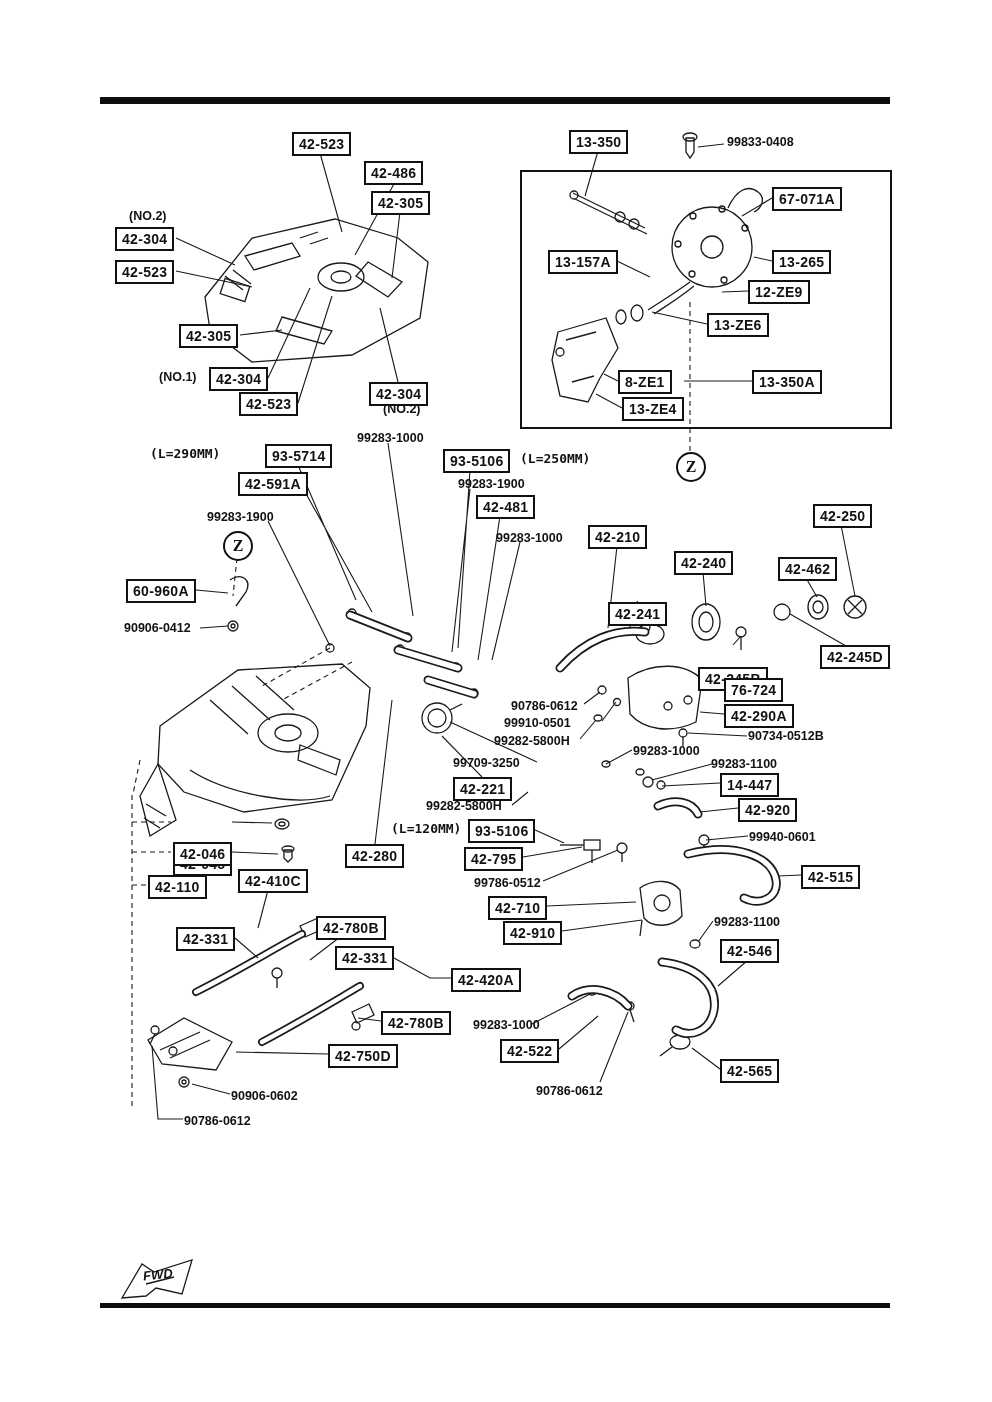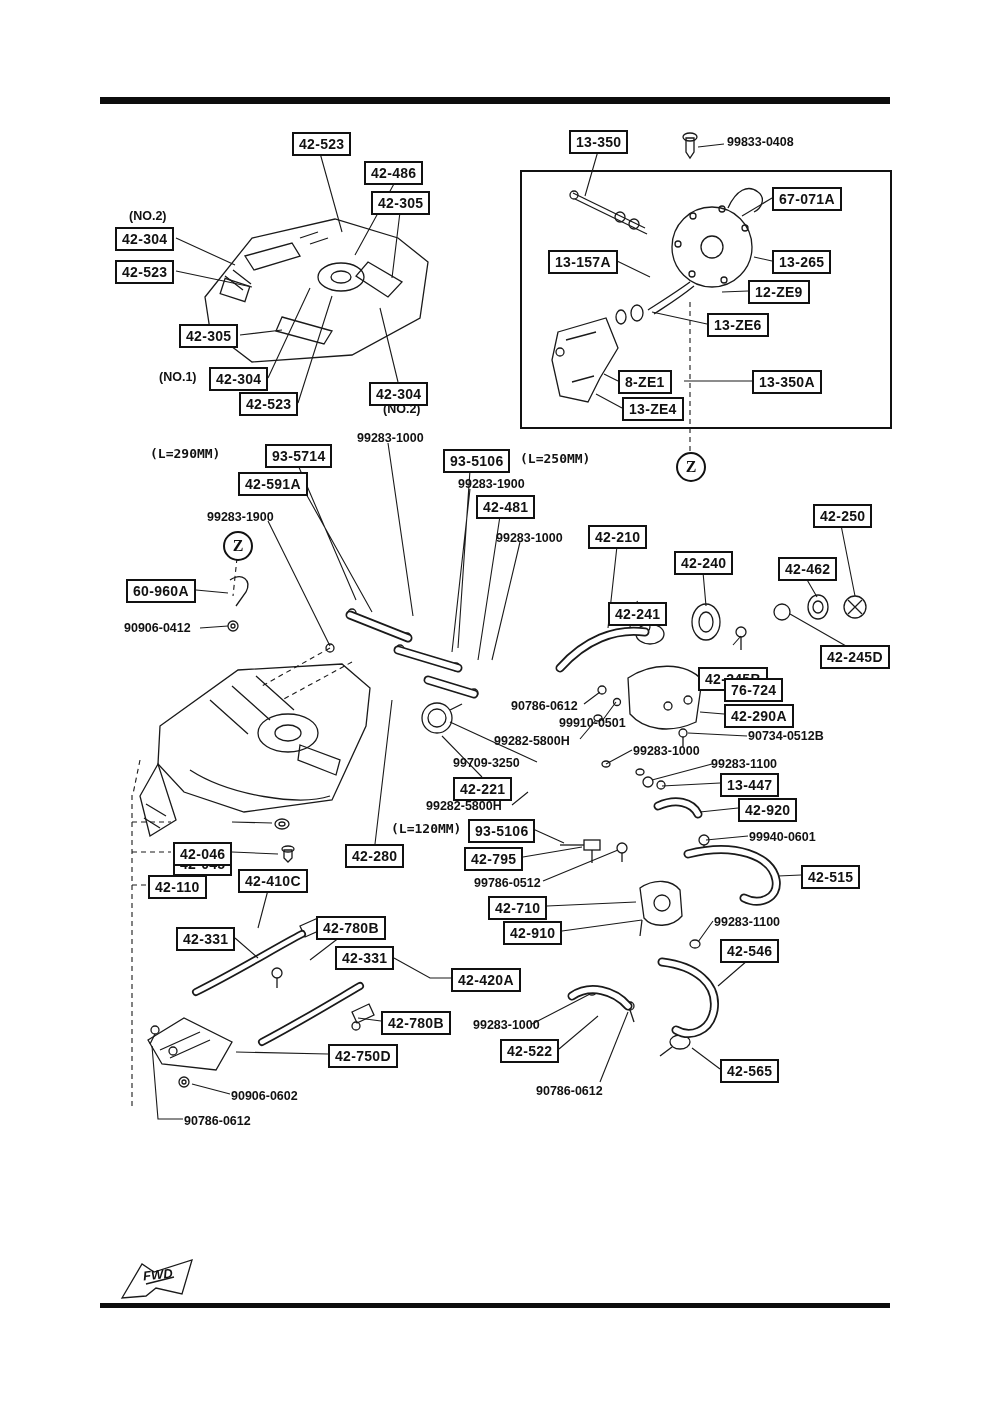--- a/index.html
+++ b/index.html
@@ -206,21 +206,21 @@
   <div class="bx" style="left:588px;top:525px">42-210</div>
   <div class="bx" style="left:813px;top:504px">42-250</div>
   <div class="bx" style="left:674px;top:551px">42-240</div>
   <div class="bx" style="left:778px;top:557px">42-462</div>
   <div class="bx" style="left:608px;top:602px">42-241</div>
   <div class="bx" style="left:126px;top:579px">60-960A</div>
   <div class="bx" style="left:698px;top:667px">42-245B</div>
   <div class="bx" style="left:820px;top:645px">42-245D</div>
   <div class="bx" style="left:724px;top:678px">76-724</div>
   <div class="bx" style="left:724px;top:704px">42-290A</div>
-  <div class="bx" style="left:720px;top:773px">13-447</div>
+  <div class="bx" style="left:720px;top:773px">14-447</div>
   <div class="bx" style="left:453px;top:777px">42-221</div>
   <div class="bx" style="left:738px;top:798px">42-920</div>
   <div class="bx" style="left:468px;top:819px">93-5106</div>
   <div class="bx" style="left:173px;top:852px">42-045</div>
   <div class="bx" style="left:173px;top:842px">42-046</div>
   <div class="bx" style="left:345px;top:844px">42-280</div>
   <div class="bx" style="left:464px;top:847px">42-795</div>
   <div class="bx" style="left:801px;top:865px">42-515</div>
   <div class="bx" style="left:148px;top:875px">42-110</div>
   <div class="bx" style="left:238px;top:869px">42-410C</div>
@@ -241,21 +241,21 @@
   <div class="tx" style="left:383px;top:402px">(NO.2)</div>
   <div class="tx" style="left:727px;top:135px">99833-0408</div>
   <div class="tx" style="left:357px;top:431px">99283-1000</div>
   <div class="tx mono" style="left:150px;top:446px">(L=290MM)</div>
   <div class="tx mono" style="left:520px;top:451px">(L=250MM)</div>
   <div class="tx" style="left:458px;top:477px">99283-1900</div>
   <div class="tx" style="left:207px;top:510px">99283-1900</div>
   <div class="tx" style="left:496px;top:531px">99283-1000</div>
   <div class="tx" style="left:124px;top:621px">90906-0412</div>
   <div class="tx" style="left:511px;top:699px">90786-0612</div>
-  <div class="tx" style="left:559px;top:716px">99910-0501</div>
+  <div class="tx" style="left:504px;top:716px">99910-0501</div>
   <div class="tx" style="left:748px;top:729px">90734-0512B</div>
   <div class="tx" style="left:494px;top:734px">99282-5800H</div>
   <div class="tx" style="left:633px;top:744px">99283-1000</div>
   <div class="tx" style="left:711px;top:757px">99283-1100</div>
   <div class="tx" style="left:453px;top:756px">99709-3250</div>
   <div class="tx" style="left:426px;top:799px">99282-5800H</div>
   <div class="tx mono" style="left:391px;top:821px">(L=120MM)</div>
   <div class="tx" style="left:749px;top:830px">99940-0601</div>
   <div class="tx" style="left:474px;top:876px">99786-0512</div>
   <div class="tx" style="left:714px;top:915px">99283-1100</div>

